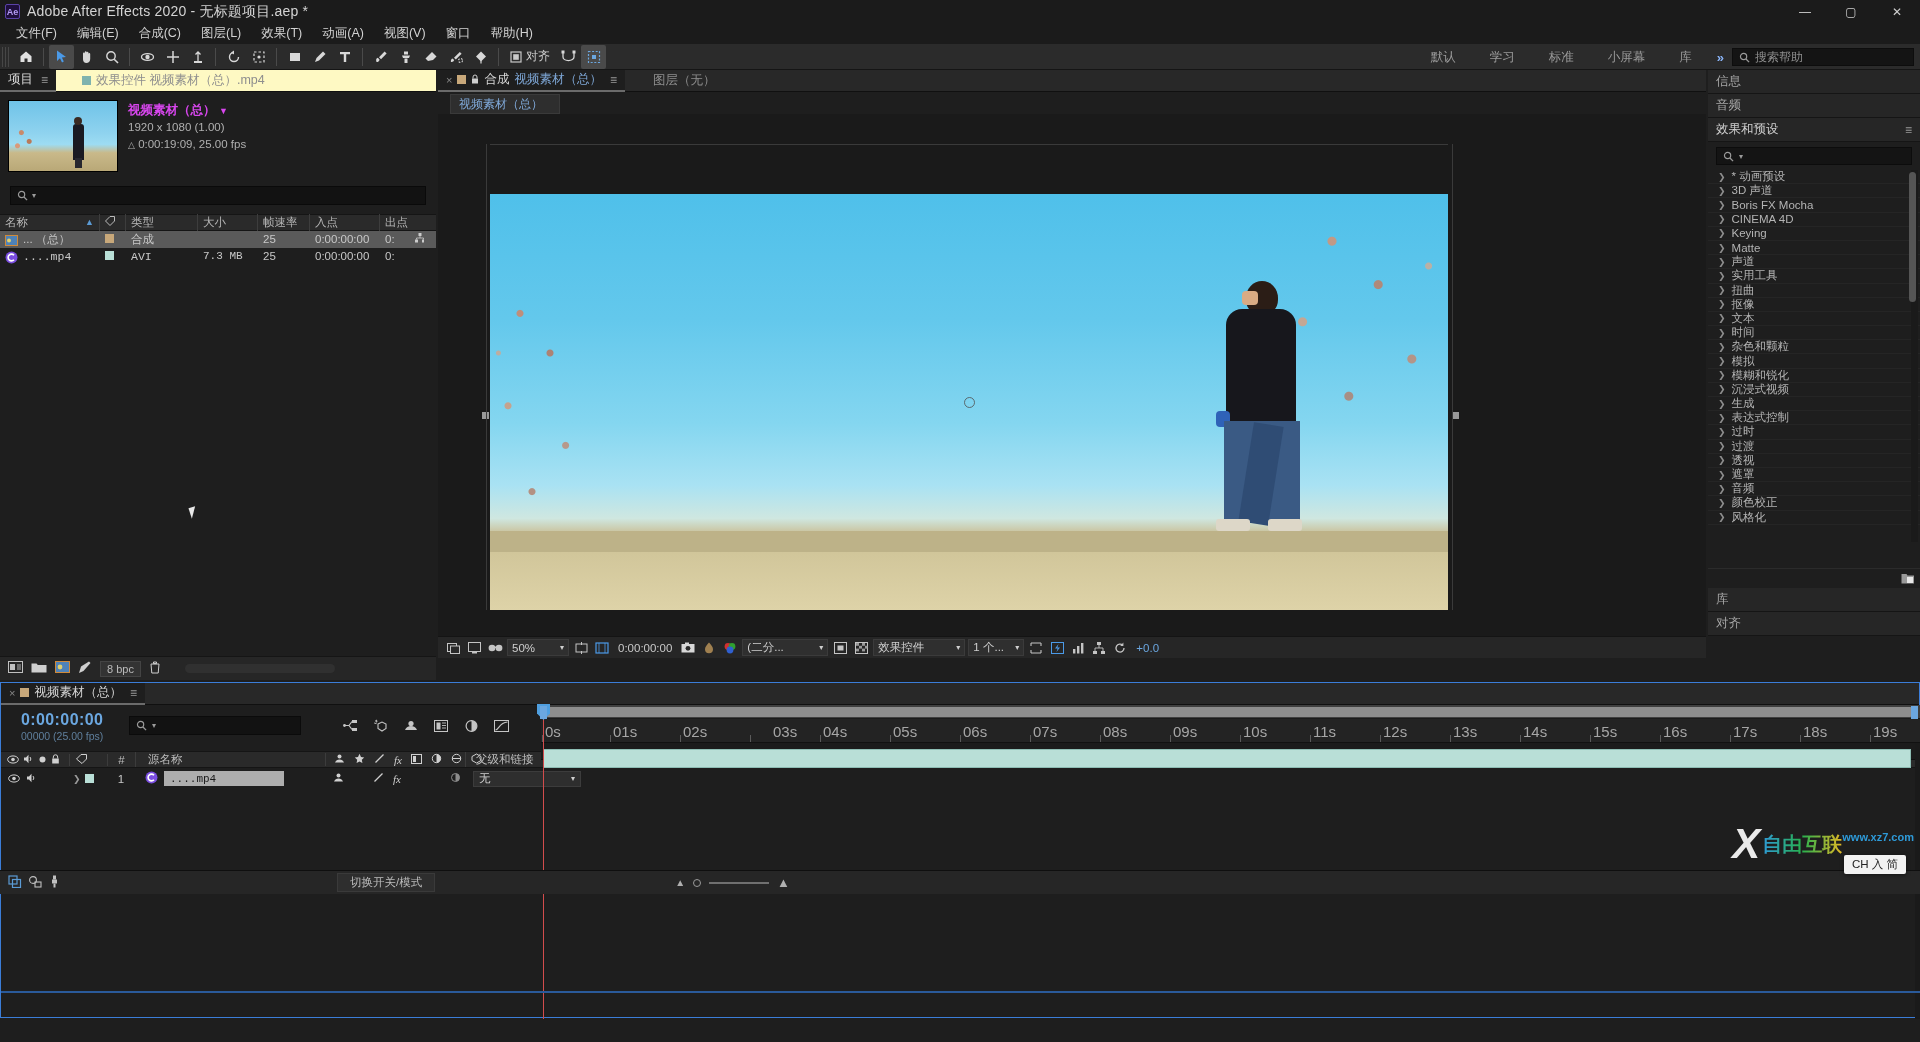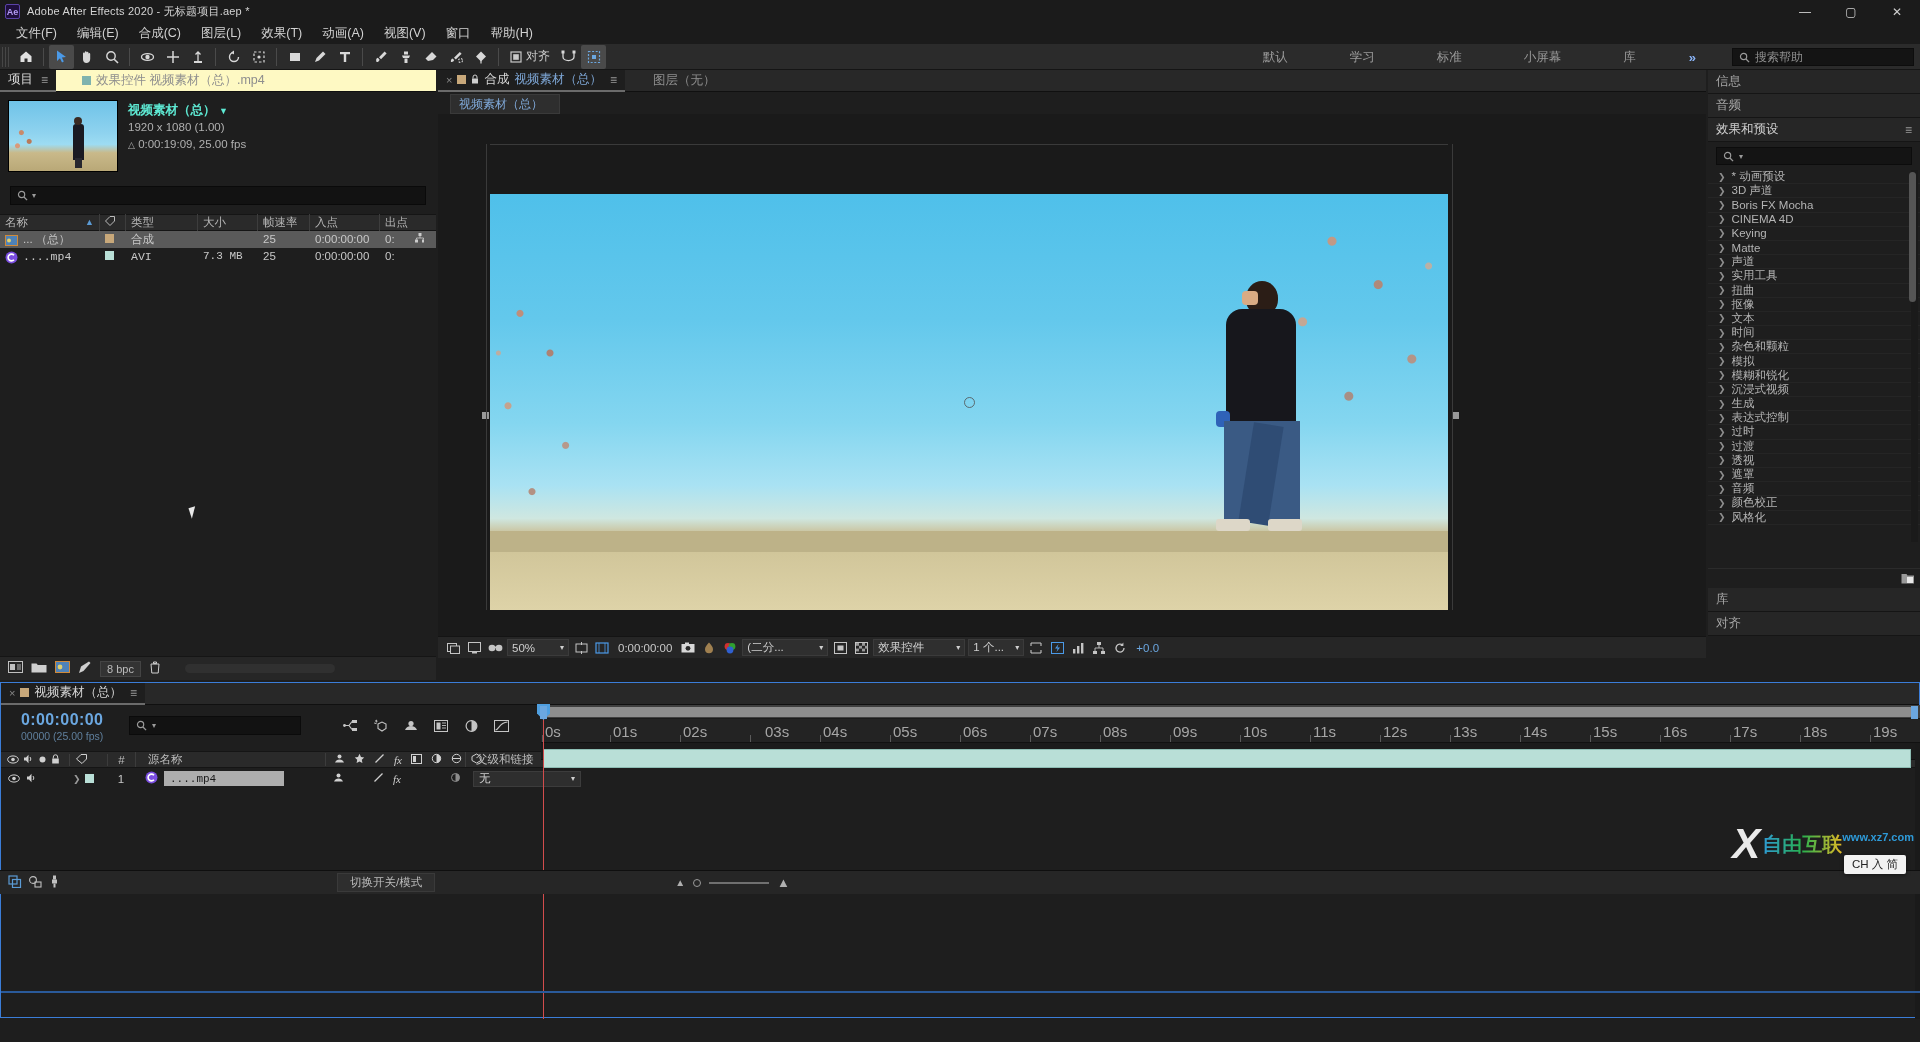--- a/index.html
+++ b/index.html
@@ -19,21 +19,21 @@
     position: absolute; top: 0; left: 0; width: 1920px; height: 23px;
     background: #1b1b1b; display: flex; align-items: center;
   }
   .ae-logo {
     width: 15px; height: 15px; margin-left: 5px; margin-right: 7px;
     background: #1f0f3d; border: 1px solid #5a42a8; border-radius: 2px;
     color: #b49cf5; font-size: 9px; font-weight: bold;
     display: flex; align-items: center; justify-content: center;
     font-family: "Liberation Sans", sans-serif;
   }
-  .title-text { font-size: 11px; color: #d4d4d4; letter-spacing: .2px; }
+  .title-text { font-size: 14px; color: #d4d4d4; letter-spacing: .2px; }
   .win-btns { position: absolute; right: 0; top: 0; height: 23px; display: flex; }
   .win-btn {
     width: 46px; height: 23px; display: flex; align-items: center; justify-content: center;
     color: #cfcfcf; font-size: 12px;
   }
 
   
   .menubar {
     position: absolute; top: 23px; left: 0; width: 1920px; height: 21px;
     background: #1b1b1b; display: flex; align-items: center; padding-left: 6px;
@@ -57,21 +57,21 @@
     width: 25px; height: 24px; display: flex; align-items: center; justify-content: center;
     color: #cdcdcd; font-size: 13px; position: relative;
   }
   .tb-btn.active { background: #4a4a4a; border-radius: 2px; }
   .tb-sep { width: 1px; height: 18px; background: #4a4a4a; margin: 0 5px; }
   .tb-align-label {
     display: flex; align-items: center; gap: 4px; color: #cfcfcf;
     font-size: 12px; padding: 0 6px;
   }
   .ws-tabs {
-    position: absolute; right: 0; top: 0; height: 26px; display: flex; align-items: center; gap: 28px;
+    position: absolute; right: 0; top: 0; height: 26px; display: flex; align-items: center;
   }
   .ws-tab { padding: 0 17px; color: #9b9b9b; font-size: 12.5px; line-height: 26px; }
   .ws-chev { padding: 0 8px; color: #8ab4f8; font-size: 13px; font-weight: bold; }
   .help-search {
     width: 182px; height: 18px; background: #141414; border: 1px solid #0d0d0d;
     display: flex; align-items: center; gap: 5px; padding: 0 6px; margin-right: 6px;
     color: #8d8d8d; font-size: 12px;
   }
 
   
@@ -105,21 +105,21 @@
     content:''; position:absolute; left:2px; bottom:-8px; width:7px;height:10px;background:#27272f;
   }
   .thumb .head { position:absolute; left:65px; bottom:46px; width:8px;height:8px;border-radius:50%;background:#3a2a22; }
   .thumb .tree {
     position:absolute; left:2px; bottom:12px; width:26px; height:44px;
     background: radial-gradient(circle at 40% 40%, #c98a6a 0 2px, transparent 3px),
                 radial-gradient(circle at 70% 60%, #b87a5a 0 2px, transparent 3px),
                 radial-gradient(circle at 25% 70%, #d99a7a 0 2px, transparent 3px);
   }
   .proj-meta { padding-top: 1px; line-height: 1.45; }
-  .proj-meta .pname { color: #5eead4; font-size: 12.5px; font-weight: bold; }
+  .proj-meta .pname { color: #d946ef; font-size: 12.5px; font-weight: bold; }
   .proj-meta .pline { color: #b0b0b0; font-size: 11.5px; }
   .proj-search {
     margin: 14px 10px 0 10px; height: 19px; background: #121212;
     border: 1px solid #0a0a0a; display: flex; align-items: center; padding: 0 6px; gap: 4px;
   }
   .col-head {
     margin-top: 9px; height: 17px; background: #2a2a2a; display: flex;
     align-items: center; font-size: 11.5px; color: #b8b8b8;
     border-top: 1px solid #151515; border-bottom: 1px solid #151515;
   }
@@ -1135,21 +1135,21 @@
       </div>
       <div class="ruler">
         <div class="rt" style="left:4px;">0s</div>
         <div class="rt" style="left:72px;"></div>
         <div class="rtick" style="left:1px;"></div>
         <div class="rtick" style="left:69px;"></div>
           <div class="rt" style="left:72px;">01s</div>
         <div class="rtick" style="left:139px;"></div>
           <div class="rt" style="left:142px;">02s</div>
         <div class="rtick" style="left:209px;"></div>
-          <div class="rt" style="left:212px;padding-left:12px;">03s</div>
+          <div class="rt" style="left:220px;padding-left:12px;">03s</div>
         <div class="rtick" style="left:279px;"></div>
           <div class="rt" style="left:282px;">04s</div>
         <div class="rtick" style="left:349px;"></div>
           <div class="rt" style="left:352px;">05s</div>
         <div class="rtick" style="left:419px;"></div>
           <div class="rt" style="left:422px;">06s</div>
         <div class="rtick" style="left:489px;"></div>
           <div class="rt" style="left:492px;">07s</div>
         <div class="rtick" style="left:559px;"></div>
           <div class="rt" style="left:562px;">08s</div>

